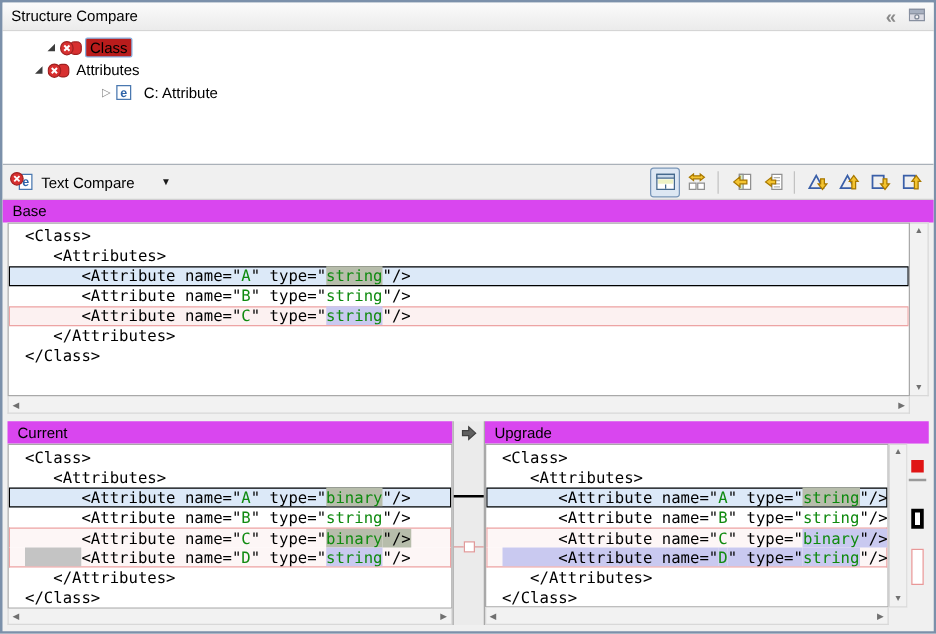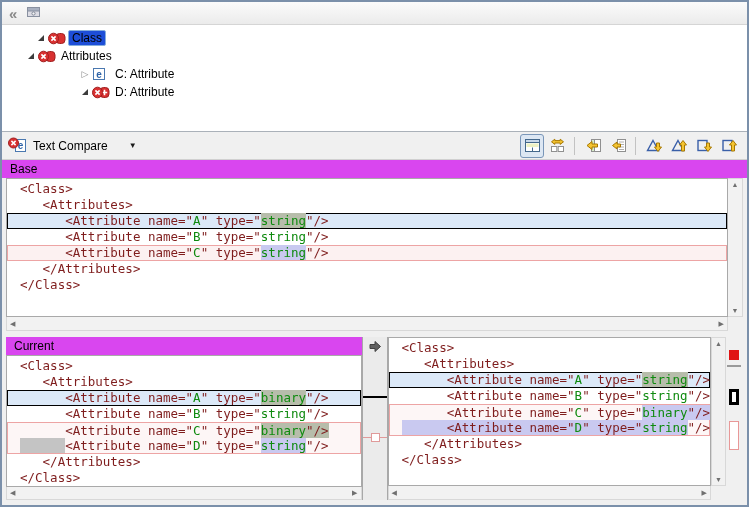--- a/index.html
+++ b/index.html
@@ -15,21 +15,21 @@
   .sh-title{flex:1;}
   .hdr-icons{display:flex;align-items:center;gap:10px;}
   .chevrons{color:#8a8a8a;font-weight:bold;font-size:15px;line-height:15px;cursor:default;}
   .tree{height:107px;background:#fff;border-bottom:1px solid #aab1b9;padding-top:4px;overflow:hidden;}
   .tree-row{height:18px;display:flex;align-items:center;}
   .tw-arrow{width:14px;display:flex;justify-content:center;align-items:center;flex:none;}
   .arr-exp{width:0;height:0;border-bottom:6px solid #3c3c3c;border-left:6px solid transparent;}
   .arr-col{color:#8a8a8a;font-size:9px;line-height:9px;}
   .tw-icon{width:20px;display:flex;align-items:center;flex:none;}
   .tree-label{padding:0 3px;white-space:nowrap;}
-  .tree-label.selected{border:1px solid #86aedd;background:#1d4ed8;border-radius:2px;}
+  .tree-label.selected{border:1px solid #86aedd;background:#b91c1c;border-radius:2px;}
   
   .toolbar{height:28px;display:flex;align-items:center;background:#f0f0f0;
     border-bottom:1px solid #d0d0d0;padding:0 6px;}
   .tb-label{margin:0 14px 0 6px;}
   .dd-arrow{font-size:8px;color:#1a1a1a;margin-left:7px;}
   .tb-spacer{flex:1;}
   .tb-btn{width:24px;height:24px;display:flex;align-items:center;justify-content:center;
     margin-left:1px;border:1px solid transparent;border-radius:3px;background:transparent;cursor:default;}
   .tb-btn.pressed{border-color:#7a96b8;background:#dde7f3;}
   .tb-sep{width:1px;height:18px;background:#c2c2c2;margin:0 5px;}
@@ -41,21 +41,21 @@
   .vscroll{width:15px;flex:none;background:#f2f2f2;border:1px solid #d8d8d8;border-left:none;
     display:flex;flex-direction:column;justify-content:space-between;align-items:center;
     padding:2px 0;font-size:7px;color:#707070;}
   .hscroll{height:14px;background:#f2f2f2;border:1px solid #d8d8d8;border-top:none;
     display:flex;justify-content:space-between;align-items:center;padding:0 3px;
     font-size:7px;color:#707070;}
   .base-hscroll{margin:0 19px 0 4px;}
   .sash{height:6px;}
   
   .cl{height:16px;line-height:16px;white-space:pre;padding-left:13px;}
-  .ct{color:#7f1d1d;} .cv{color:#0f8a0f;}
+  .ct{color:#000000;} .cv{color:#0f8a0f;}
   .bo{background:#b7bdab;} .bl{background:#c9c9f0;} .bgr{background:#c4c4c4;}
   .hl-blue{background:#dce9f8;border:1px solid #000;line-height:14px;padding-left:12px;}
   .hl-pink{background:#fcf1f1;border:1px solid #eda4a4;line-height:14px;padding-left:12px;}
   .hl-ptop{background:#fdf6f6;border:1px solid #eda4a4;border-bottom:none;line-height:15px;padding-left:12px;}
   .hl-pbot{background:#fdf6f6;border:1px solid #eda4a4;border-top:none;line-height:15px;padding-left:12px;}
   
   .bottom{display:flex;margin:0 4px;height:163px;}
   .bpane{display:flex;flex-direction:column;flex:1;min-width:0;}
   .bpane .code-area{flex:1;}
   .bpane .hscroll{height:13px;}
@@ -76,20 +76,21 @@
   .mk-black{position:absolute;left:3px;top:52px;width:10px;height:16px;border:3px solid #000;background:#fff;}
   .mk-pink{position:absolute;left:3px;top:84px;width:10px;height:29px;border:1px solid #e89898;background:#fff;}
   .rg-hscroll{margin-right:32px;}
 </style>
 </head>
 <body>
 
 <div class="window">
 
   <div class="struct-header">
+    <span class="sh-title">Structure Compare</span>
     <span class="hdr-icons">
       <span class="chevrons">«</span>
       <span>
         <svg width="13" height="12" viewBox="0 0 13 12">
           <rect x="0.5" y="1.5" width="12" height="9" fill="#dcdce4" stroke="#8890a0"></rect>
           <rect x="0.5" y="1.5" width="12" height="3.5" fill="#a8b0c0" stroke="#8890a0"></rect>
           <circle cx="6.5" cy="7.5" r="1.6" fill="#f4f4f4" stroke="#808898"></circle>
         </svg>
       </span>
     </span>
@@ -128,34 +129,20 @@
         <span class="tw-arrow">
           <span class="arr-col">▷</span>
         </span>
         <span class="tw-icon">
           <svg width="14" height="14" viewBox="0 0 14 14">
      <rect x="1.5" y="1.5" width="11" height="11" fill="#fff" stroke="#4a78b0"></rect>
      <text x="7" y="10.5" text-anchor="middle" font-size="10" font-weight="bold" fill="#2f64a8" font-family="Liberation Sans, sans-serif">e</text>
    </svg>
         </span>
         <span class="tree-label">C: Attribute</span>
-      </div>
-      <div class="tree-row" style="padding-left: 76px;">
-        <span class="tw-arrow">
-          <span class="arr-exp"></span>
-        </span>
-        <span class="tw-icon">
-          <svg width="18" height="13" viewBox="0 0 18 13">
-    <rect x="8" y="1.5" width="9" height="10" rx="3.5" fill="#d83030" stroke="#a02020"></rect>
-    <path d="M12.5 3.8 L12.5 9.2 M9.8 6.5 L15.2 6.5" stroke="#fff" stroke-width="1.6"></path>
-    <ellipse cx="5.5" cy="6.5" rx="5" ry="5.3" fill="#d83030" stroke="#a02020"></ellipse>
-    <path d="M3.4 4.4 L7.6 8.6 M7.6 4.4 L3.4 8.6" stroke="#fff" stroke-width="1.6"></path>
-  </svg>
-        </span>
-        <span class="tree-label">D: Attribute</span>
       </div>
     </div>
 
   <div class="toolbar">
     <span>
       <svg width="19" height="17" viewBox="0 0 19 17">
         <rect x="7.5" y="3.5" width="10" height="12" fill="#fff" stroke="#4a78b0"></rect>
         <text x="12.5" y="13" text-anchor="middle" font-size="10" font-weight="bold" fill="#2f64a8" font-family="Liberation Sans, sans-serif">e</text>
         <circle cx="5.5" cy="7" r="5" fill="#d83030" stroke="#a02020"></circle>
         <path d="M3.4 4.9 L7.6 9.1 M7.6 4.9 L3.4 9.1" stroke="#fff" stroke-width="1.5"></path>
@@ -273,20 +260,21 @@
         <svg width="13" height="13" viewBox="0 0 13 13">
           <path d="M1 4.5 L6 4.5 L6 1.5 L11.5 6.5 L6 11.5 L6 8.5 L1 8.5 Z" fill="#606060" stroke="#404040"></path>
         </svg>
       </span>
       <div class="conn-black"></div>
       <div class="conn-pink"></div>
       <div class="conn-sq"></div>
     </div>
 
     <div class="rgroup">
+      <div class="pane-label">Upgrade</div>
       <div class="rgroup-mid">
         <div class="code-area" id="pane-upgrade">
             <div class="cl"><span class="ct">&lt;Class&gt;</span></div>
             <div class="cl"><span class="ct">   &lt;Attributes&gt;</span></div>
             <div class="cl hl-blue"><span class="ct">      &lt;Attribute name="</span><span class="cv">A</span><span class="ct">" type="</span><span class="cv bo">string</span><span class="ct">"/&gt;</span></div>
             <div class="cl"><span class="ct">      &lt;Attribute name="</span><span class="cv">B</span><span class="ct">" type="</span><span class="cv">string</span><span class="ct">"/&gt;</span></div>
             <div class="cl hl-ptop"><span class="ct">      &lt;Attribute name="</span><span class="cv">C</span><span class="ct">" type="</span><span class="cv bl">binary</span><span class="ct bl">"/&gt;</span></div>
             <div class="cl hl-pbot"><span class="ct bl">      &lt;Attribute name="</span><span class="cv bl">D</span><span class="ct bl">" type="</span><span class="cv bl">string</span><span class="ct">"/&gt;</span></div>
             <div class="cl"><span class="ct">   &lt;/Attributes&gt;</span></div>
             <div class="cl"><span class="ct">&lt;/Class&gt;</span></div>

